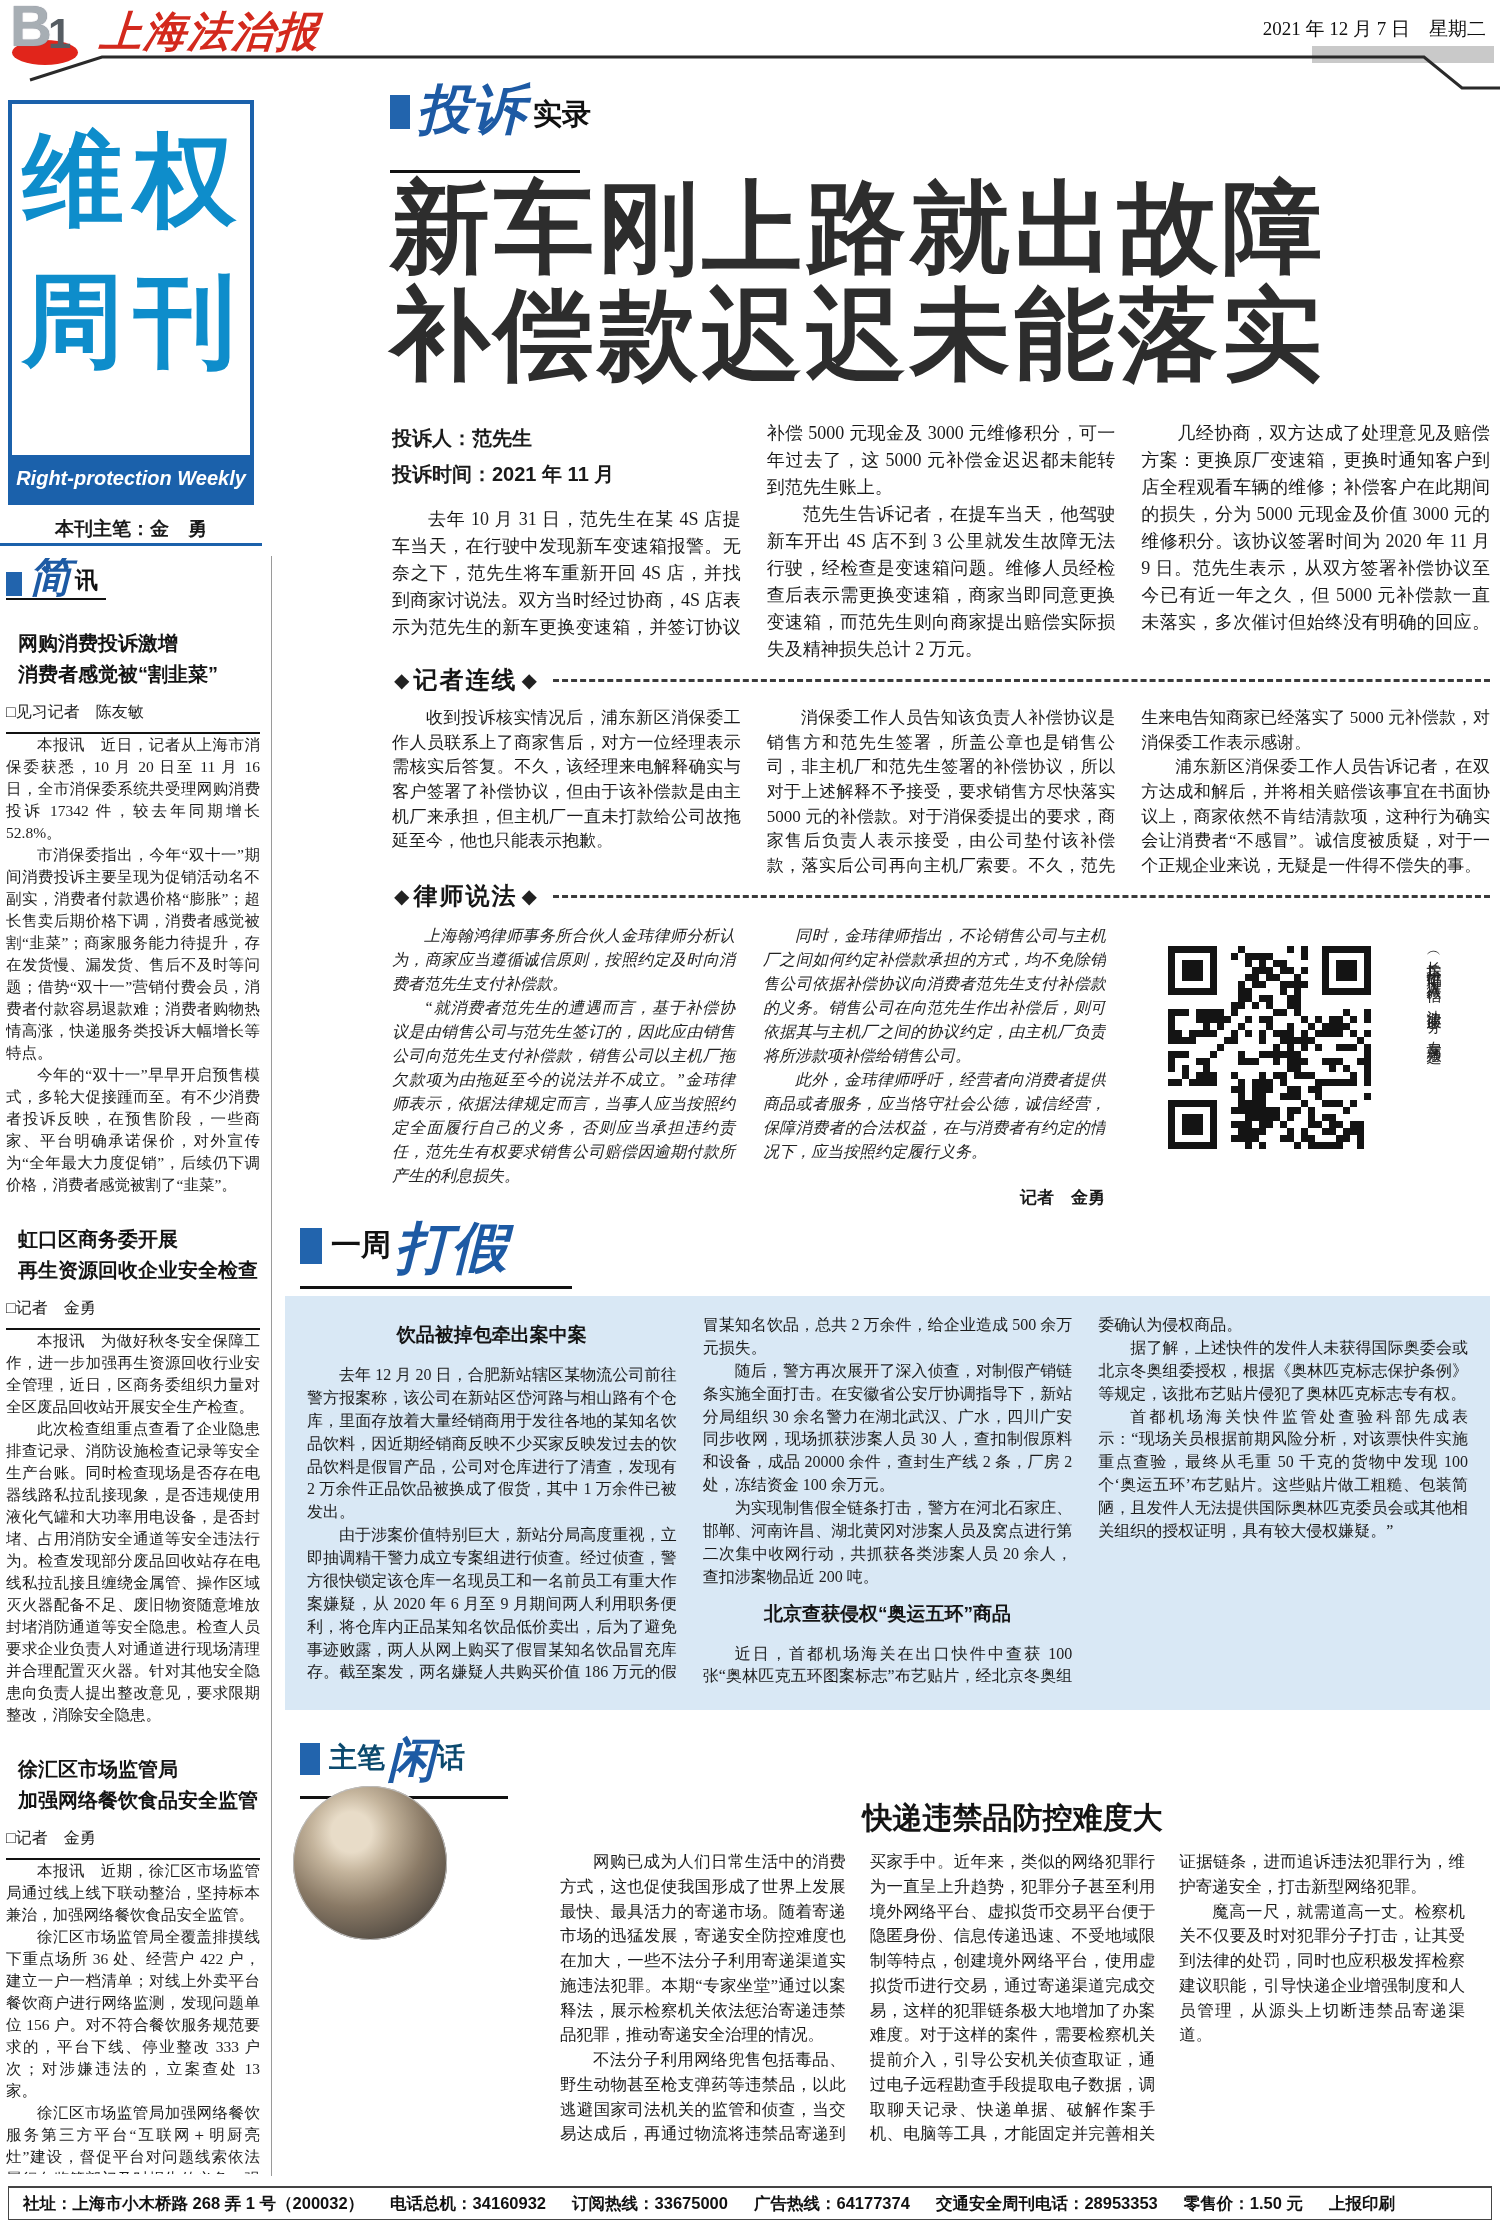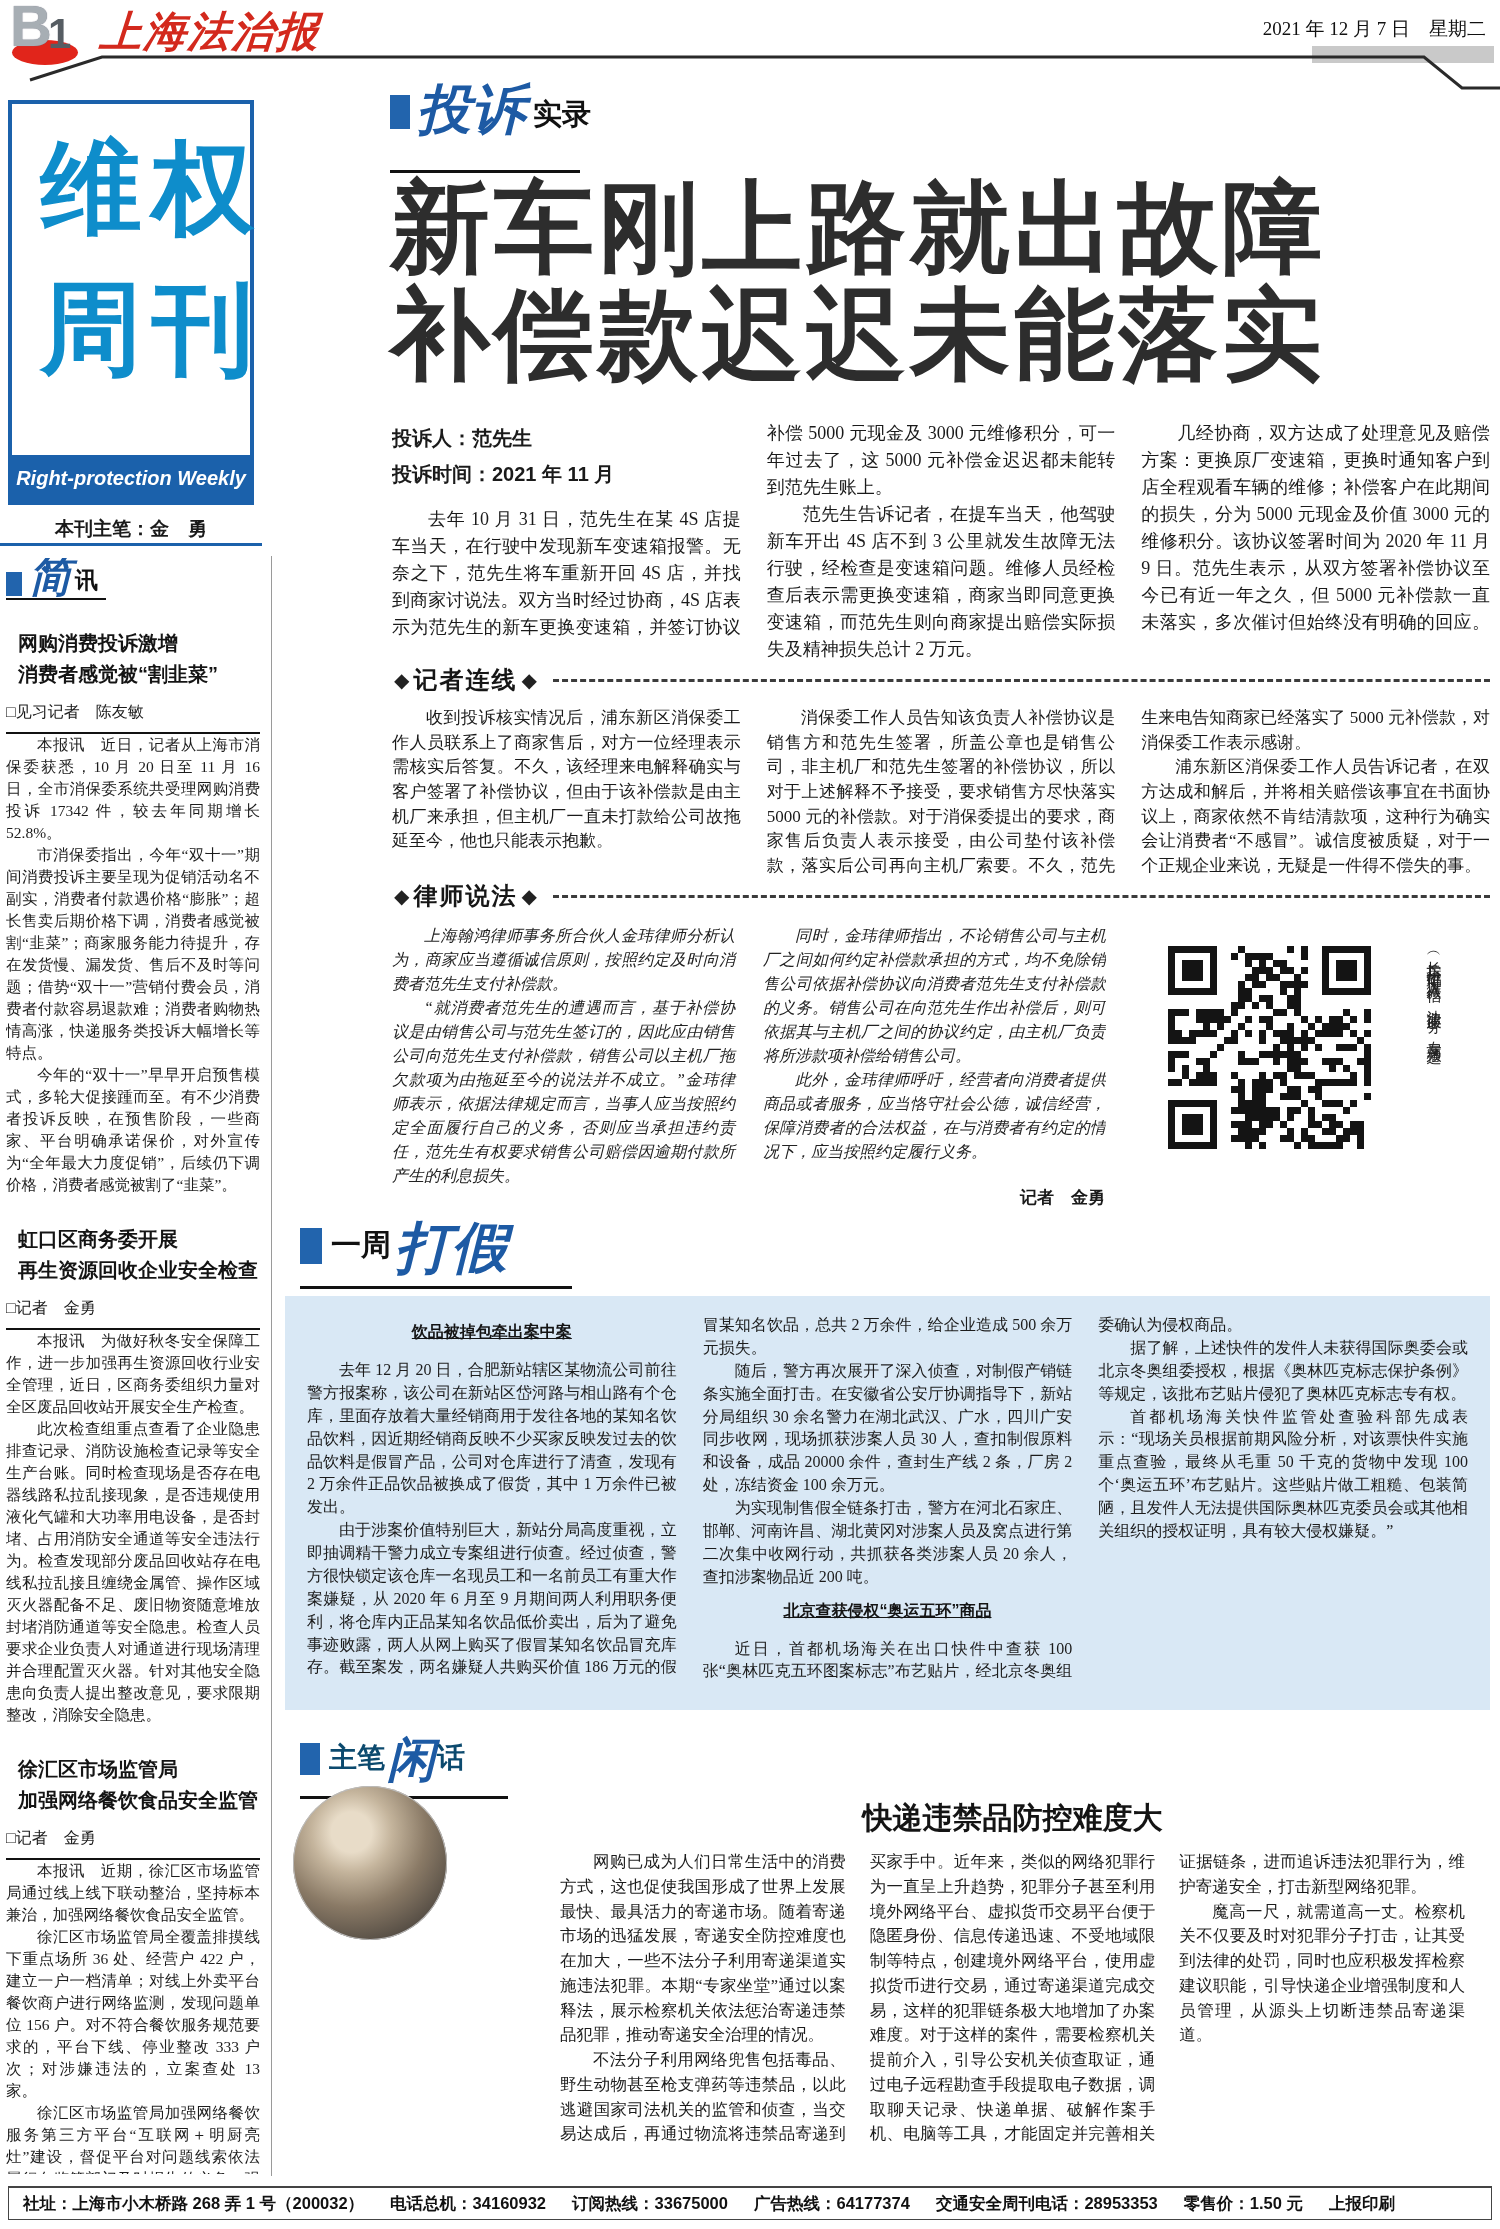--- a/index.html
+++ b/index.html
@@ -14,22 +14,22 @@
   .b1-b{position:absolute;left:0;top:-10px;font:900 58px "Liberation Sans","DejaVu Sans",sans-serif;
         color:#a7aeb4;text-shadow:0 0 1px #667;letter-spacing:-4px;}
   .b1-1{position:absolute;left:38px;top:8px;font:900 42px "Liberation Sans","DejaVu Sans",sans-serif;color:#565d63;}
   .paper-name{position:absolute;left:100px;top:4px;font-weight:900;font-size:42px;color:#d3291d;
         font-family:"DejaVu Serif","Liberation Serif",serif;font-style:italic;transform:skewX(-4deg);letter-spacing:2px;}
   .date-line{position:absolute;right:14px;top:16px;font-size:19px;color:#111;}
   .head-gray{position:absolute;left:1312px;top:46px;width:182px;height:17px;background:#c9c9c9;}
 
   
   .banner{position:absolute;left:8px;top:100px;width:246px;height:405px;border:4px solid #1b61ab;background:#fff;box-sizing:border-box;}
-  .banner-word{width:100%;text-align:center;font-weight:900;font-size:102px;line-height:1.38;color:#0e8dcb;
-        letter-spacing:10px;text-indent:10px;font-family:Liberation Sans, sans-serif;padding-left:16px;}
+  .banner-word{width:100%;text-align:left;font-weight:900;font-size:102px;line-height:1.38;color:#0e8dcb;
+        letter-spacing:10px;text-indent:10px;font-family:Liberation Mono, monospace;}
   .banner-bar{position:absolute;left:0;bottom:0;width:100%;height:46px;background:#1b61ab;color:#fff;
         display:flex;align-items:center;justify-content:center;font-weight:bold;font-style:italic;
         font-size:20px;font-family:"Liberation Sans","DejaVu Sans",sans-serif;}
   .editor-line{position:absolute;left:8px;top:516px;width:246px;text-align:center;font-weight:bold;font-size:19px;}
   .blue-rule{position:absolute;left:0;top:543px;width:262px;height:3px;background:#1b61ab;}
   .v-divider{position:absolute;left:271px;top:556px;width:1px;height:1620px;background:#9a9a9a;}
 
   
   .tag-sq{display:inline-block;width:18px;height:30px;background:#2264ad;margin-right:7px;}
   .callig{font-family:"DejaVu Serif","Liberation Serif",serif;font-style:italic;font-weight:bold;color:#1d5aa4;}
@@ -82,22 +82,22 @@
         writing-mode:vertical-rl;text-orientation:upright;font-size:15px;letter-spacing:3px;line-height:1.7;color:#222;}
 
   
   .fw-tag{position:absolute;left:300px;top:1222px;}
   .fw-tag .sq{width:22px;height:36px;margin-bottom:8px;}
   .fw-tag .pre{font-size:30px;font-weight:bold;color:#111;margin:0 4px 6px 2px;font-family:"Liberation Sans","DejaVu Sans",sans-serif;}
   .fw-tag .c1{font-size:56px;line-height:0.9;}
   .fw-underline{position:absolute;left:300px;top:1286px;width:272px;height:3px;background:#111;}
   .fw-panel{position:absolute;left:285px;top:1296px;width:1205px;height:414px;background:#d9e8f5;box-sizing:border-box;padding:18px 22px;}
   .fw-cols{column-count:3;column-gap:26px;column-fill:auto;height:378px;overflow:hidden;}
-  .fw-title{break-inside:avoid;font-weight:800;font-size:16px;text-align:center;margin:8px 0 16px;
-        font-family:"Liberation Sans","DejaVu Sans",sans-serif;color:#141414;text-decoration:underline;}
+  .fw-title{break-inside:avoid;font-weight:800;font-size:19px;text-align:center;margin:8px 0 16px;
+        font-family:"Liberation Sans","DejaVu Sans",sans-serif;color:#141414;}
   .fw-title.second{margin-top:12px;}
   .fw-cols p{margin:0;font-size:16px;line-height:1.43;text-align:justify;text-justify:inter-character;text-indent:2em;color:#1c1c1c;}
 
   
   .et-tag{position:absolute;left:300px;top:1738px;}
   .et-tag .sq{width:20px;height:32px;margin-bottom:6px;}
   .et-tag .t{font-size:28px;font-weight:bold;color:#0c4a6e;margin:0 2px 4px 2px;font-family:"Liberation Sans","DejaVu Sans",sans-serif;}
   .et-tag .c1{font-size:48px;line-height:0.9;}
   .et-underline{position:absolute;left:300px;top:1796px;width:208px;height:3px;background:#111;}
   .et-title{position:absolute;left:560px;top:1798px;width:905px;text-align:center;font-weight:900;font-size:30px;

